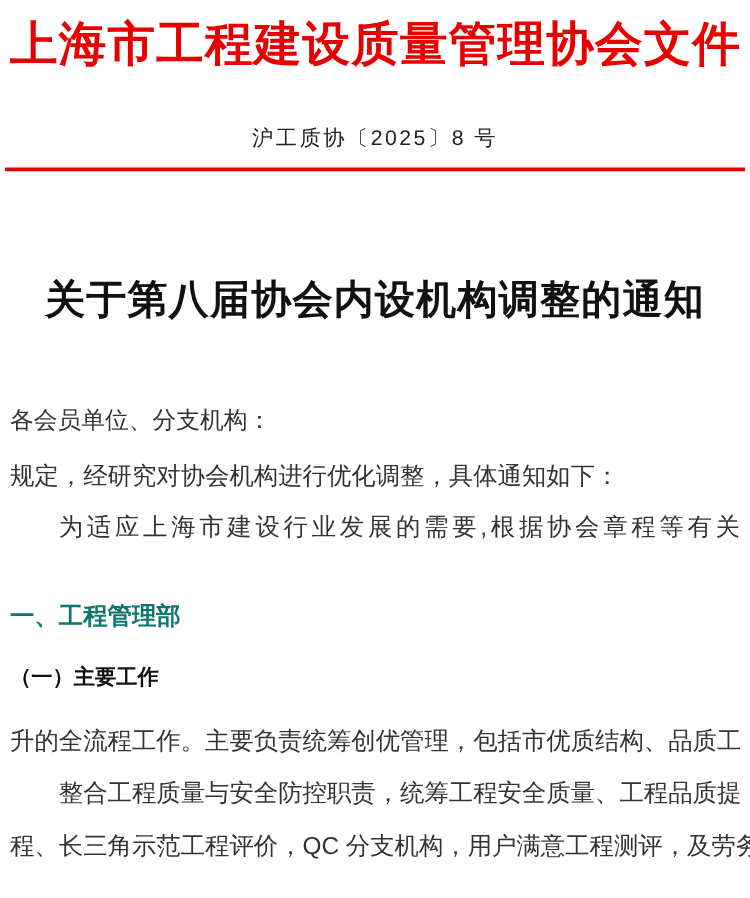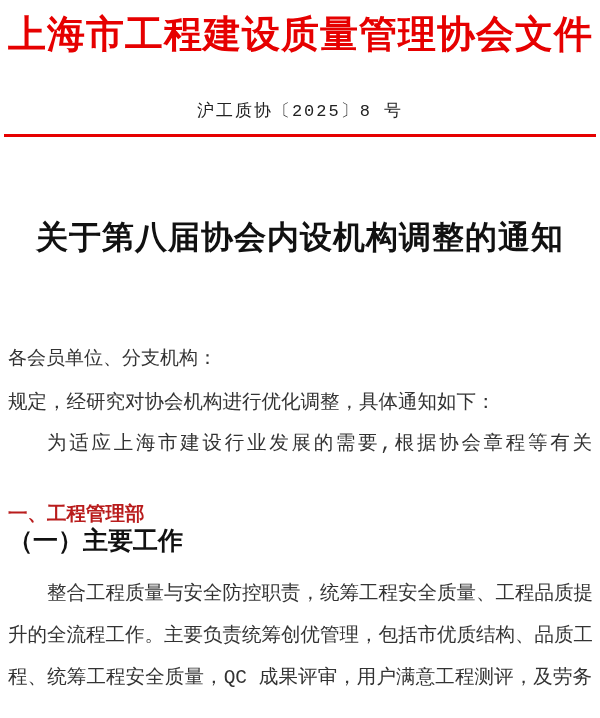--- a/index.html
+++ b/index.html
@@ -11,21 +11,21 @@
     background: #ffffff;
   }
   .page {
     position: relative;
     width: 600px;
     height: 693px;
     margin: 0 auto;
     background: #ffffff;
     overflow: hidden;
     padding: 10px 8px 0 8px;
-    font-family: Liberation Mono, monospace;
+    font-family: Liberation Sans, sans-serif;
     color: var(--ink);
   }
   .org-title {
     color: var(--accent-red);
     font-size: 38px;
     font-weight: bold;
     white-space: nowrap;
     text-align: justify;
     text-align-last: justify;
     line-height: 1.3;
@@ -48,21 +48,21 @@
     font-size: 32px;
     font-weight: bold;
     text-align: center;
     letter-spacing: 1px;
     margin-top: 82px;
     line-height: 1.3;
     color: #111111;
   }
   .salutation {
     font-size: 19px;
-    margin-top: 84px;
+    margin-top: 62px;
     color: #333333;
   }
   .para {
     font-size: 19.5px;
     color: #333333;
   }
   .para-intro {
     margin-top: 12px;
     line-height: 41px;
   }
@@ -74,26 +74,26 @@
   .fill {
     text-align: justify;
     text-align-last: justify;
   }
   .indent { text-indent: 2em; }
   .heading1 {
     font-size: 19.5px;
     font-weight: bold;
     margin-top: 40px;
     line-height: 20px;
-    color: #b91c1c;
+    color: #0f766e;
   }
   .heading2 {
-    font-size: 25px;
+    font-size: 17px;
     font-weight: bold;
-    margin-top: 8px;
+    margin-top: 29px;
     line-height: 20px;
     color: #111111;
   }
 </style>
 </head>
 <body>
 
 <div class="page">
 
   <div class="org-title">上海市工程建设质量管理协会文件</div>
@@ -109,19 +109,19 @@
   <div class="para para-intro">
     <div class="line">规定，经研究对协会机构进行优化调整，具体通知如下：</div>
     <div class="line indent fill">为适应上海市建设行业发展的需要,根据协会章程等有关</div>
   </div>
 
   <div class="heading1">一、工程管理部</div>
 
   <div class="heading2">（一）主要工作</div>
 
   <div class="para para-body">
+    <div class="line fill">升的全流程工作。主要负责统筹创优管理，包括市优质结构、品质工</div>
     <div class="line indent fill">整合工程质量与安全防控职责，统筹工程安全质量、工程品质提</div>
-    <div class="line fill">升的全流程工作。主要负责统筹创优管理，包括市优质结构、品质工</div>
-    <div class="line fill">程、统筹工程安全质量，QC 成果评审，用户满意工程测评，及劳务</div>
+    <div class="line fill">程、长三角示范工程评价，QC 分支机构，用户满意工程测评，及劳务</div>
     <div class="line">服务评价等。</div>
   </div>
 
 </div>
 
 </body></html>

